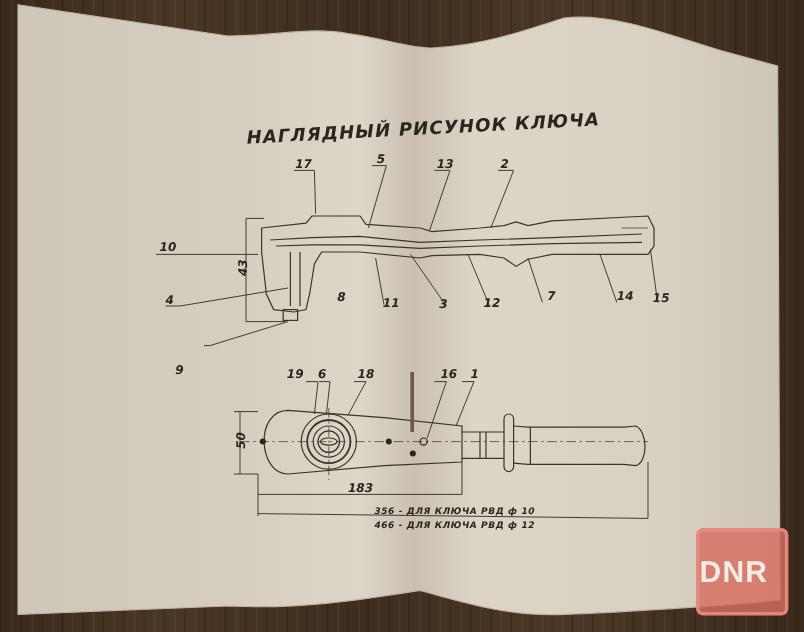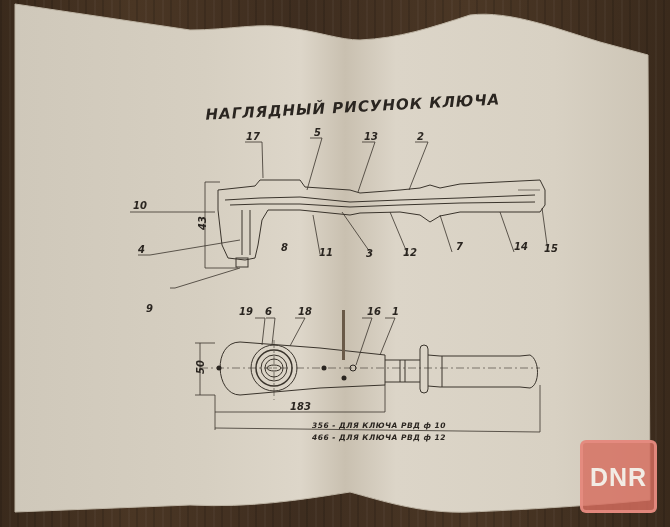--- a/index.html
+++ b/index.html
@@ -8,21 +8,21 @@
     font-family:"DejaVu Sans",sans-serif;}
   .wood-grain{position:absolute;inset:0;
     background:repeating-linear-gradient(90deg,rgba(0,0,0,0.12) 0 2px,rgba(0,0,0,0) 2px 9px,rgba(255,255,255,0.03) 9px 11px,rgba(0,0,0,0) 11px 17px);}
   .sheet{position:absolute;left:0;top:0;width:670px;height:527px;}
   svg text{font-family:"DejaVu Sans",sans-serif;font-style:italic;fill:#2a2520;}
   .lbl{font-size:10px;font-weight:bold;}
   .title{font-size:15px;font-weight:bold;letter-spacing:1px;}
   .note{font-size:7.5px;font-weight:bold;letter-spacing:0.5px;}
   .wm{position:absolute;left:580px;top:440px;width:77px;height:73px;border:3px solid rgba(230,140,130,0.9);
     border-radius:6px;background:rgba(215,110,95,0.82);box-sizing:border-box;display:flex;flex-direction:column;
-    align-items:center;justify-content:center;}
+    align-items:flex-start;justify-content:center;}
   .wm span{font-family:"Liberation Sans",sans-serif;font-weight:bold;font-size:25px;line-height:26px;color:#f2ece4;letter-spacing:1px;}
 </style>
 </head>
 <body>
 
 <div class="wood-grain"></div>
 
 <svg class="sheet" viewBox="0 0 670 527" width="670" height="527">
   <defs>
     <linearGradient id="paperG" x1="0" x2="1" y1="0" y2="0">

